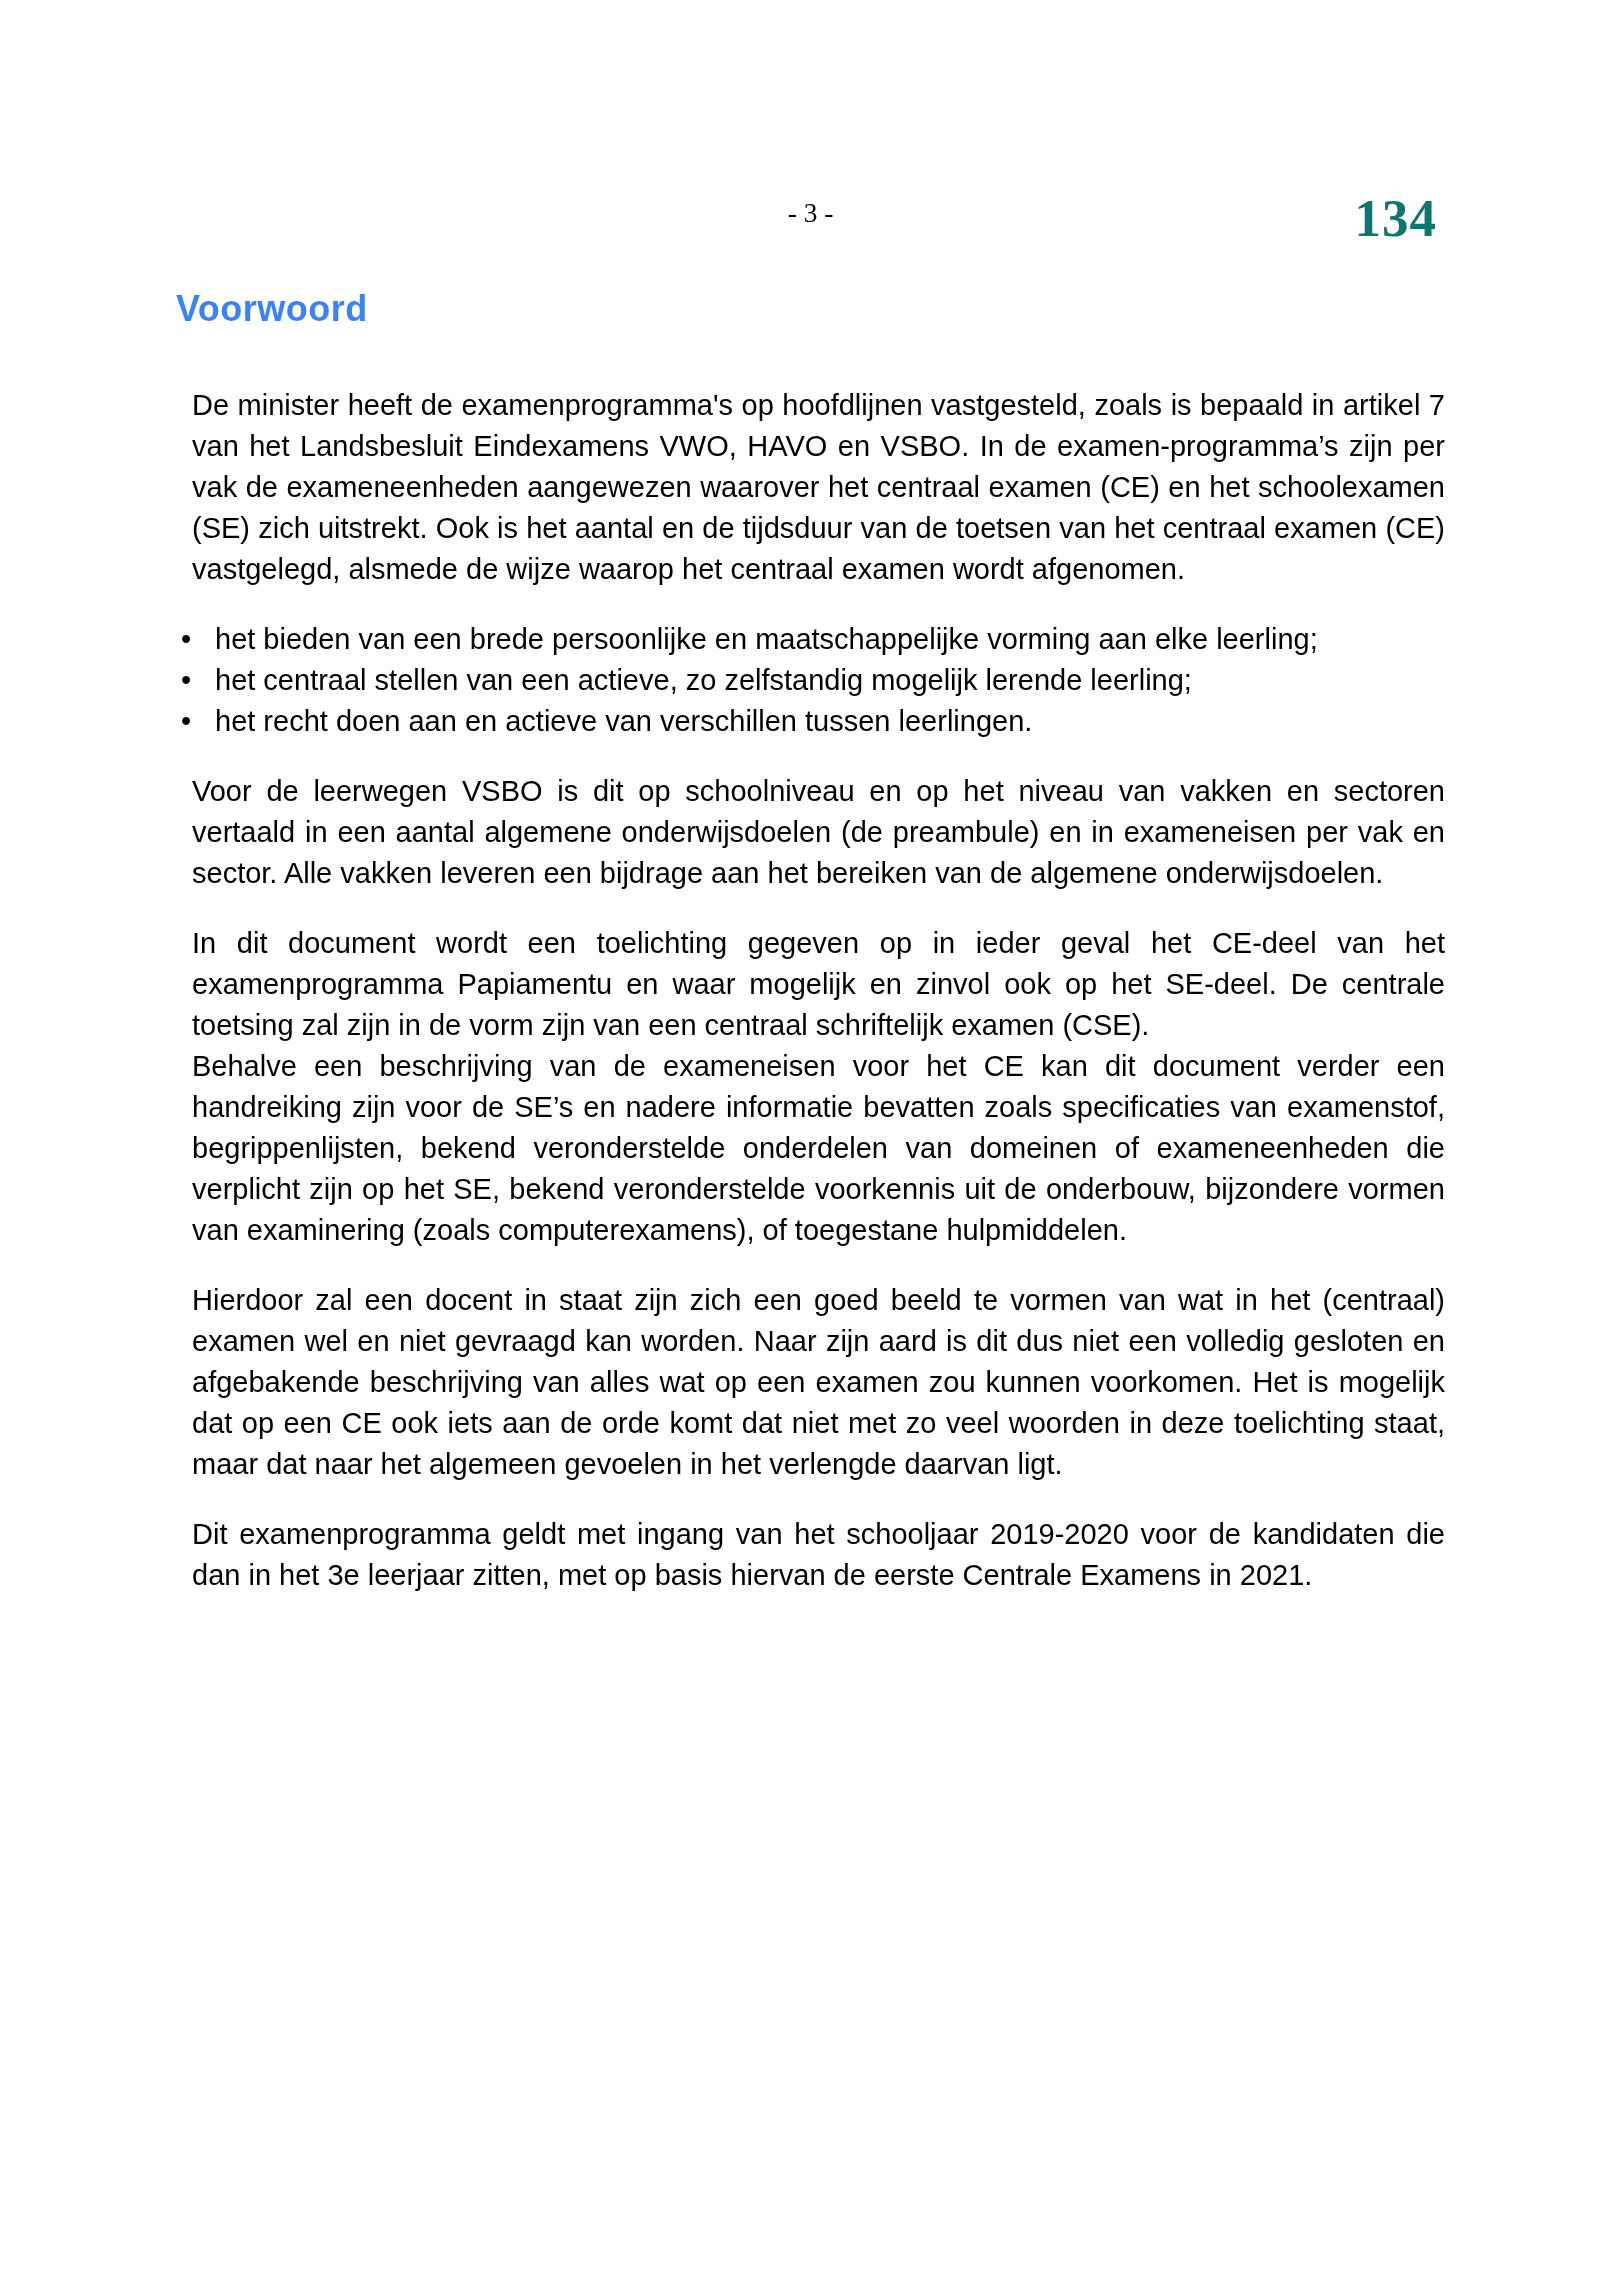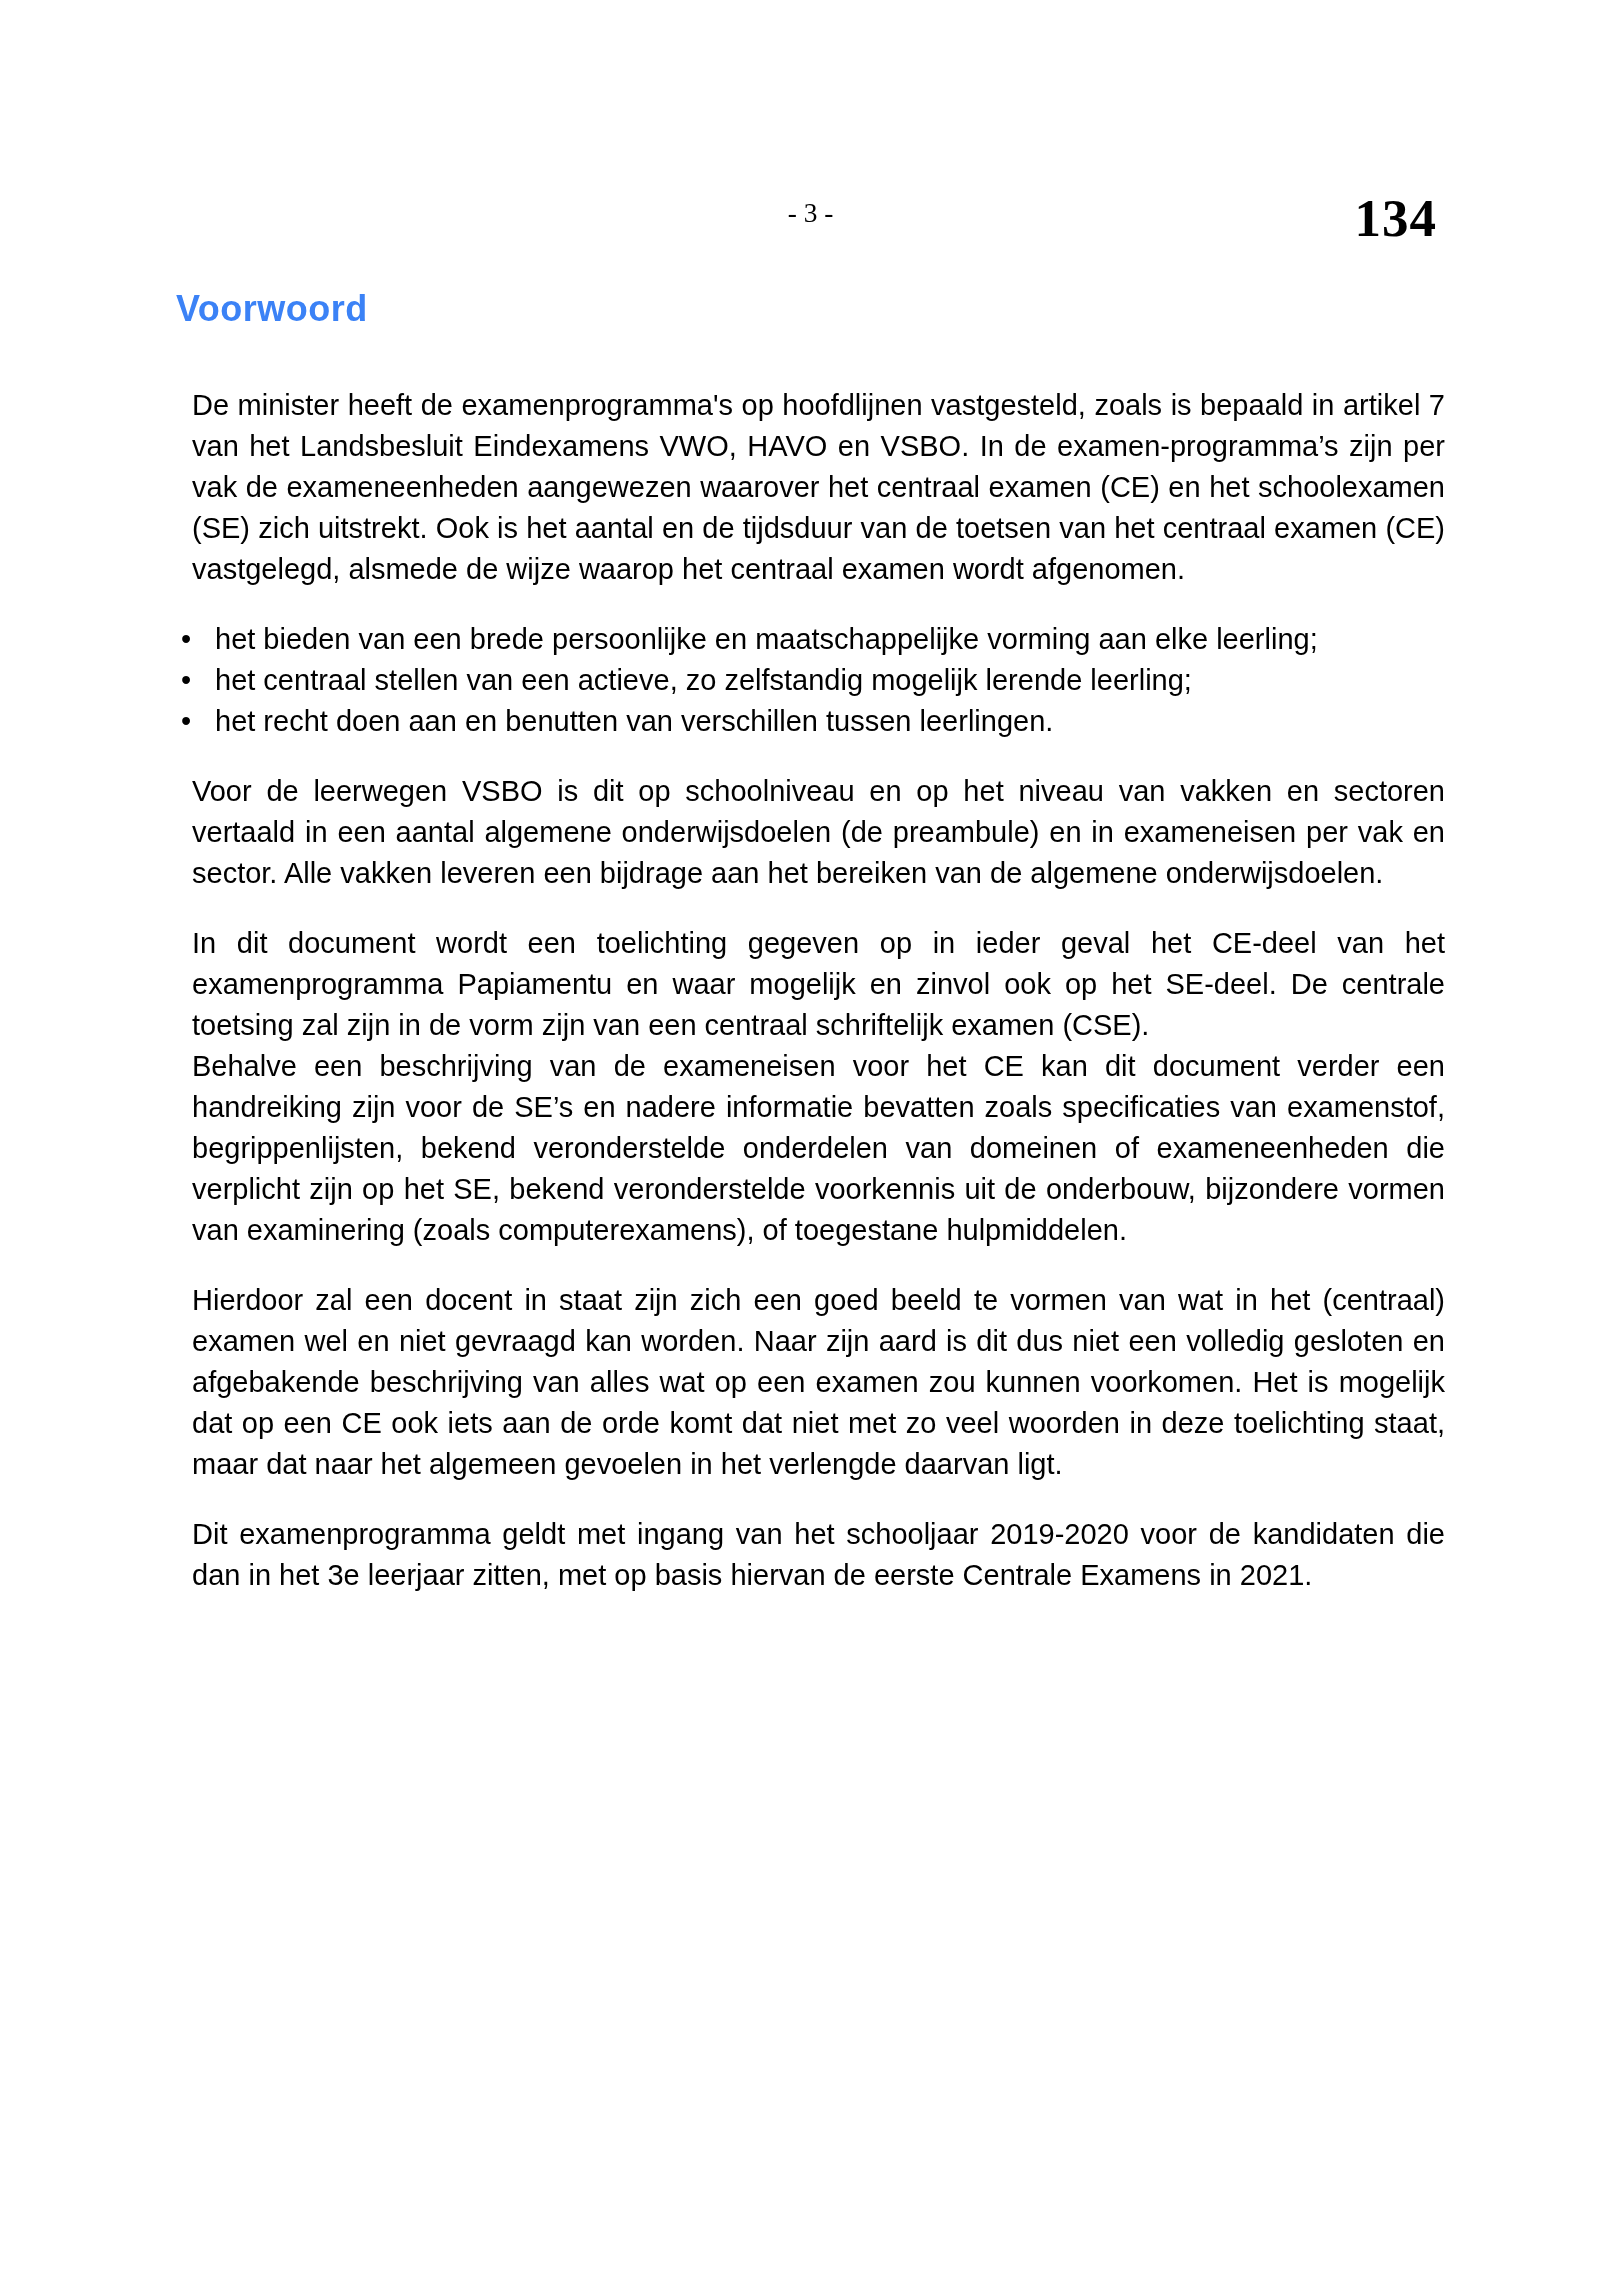--- a/index.html
+++ b/index.html
@@ -26,21 +26,21 @@
     color: #000000;
   }
   .stamp-number {
     position: absolute;
     top: 188px;
     right: 184px;
     font-family: "Liberation Serif", serif;
     font-weight: bold;
     font-size: 53px;
     letter-spacing: 1px;
-    color: #000000;
+    color: #0f766e;
   }
   .content {
     position: absolute;
     left: 176px;
     right: 176px;
     top: 0;
     padding-top: 288px;
   }
   h1.title {
     margin: 0 0 55px 0;
@@ -95,21 +95,21 @@
     <li>
         <span class="bullet-marker">•</span>
         <span>het bieden van een brede persoonlijke en maatschappelijke vorming aan elke leerling;</span>
       </li>
     <li>
         <span class="bullet-marker">•</span>
         <span>het centraal stellen van een actieve, zo zelfstandig mogelijk lerende leerling;</span>
       </li>
     <li>
         <span class="bullet-marker">•</span>
-        <span>het recht doen aan en benutten van verschillen tussen leerlingen.</span>
+        <span>het recht doen aan en actieve van verschillen tussen leerlingen.</span>
       </li>
   </ul>
 
   <p class="body-par">Voor de leerwegen VSBO is dit op schoolniveau en op het niveau van vakken en sectoren vertaald in een aantal algemene onderwijsdoelen (de preambule) en in exameneisen per vak en sector. Alle vakken leveren een bijdrage aan het bereiken van de algemene onderwijsdoelen.</p>
 
   <p class="body-par tight">In dit document wordt een toelichting gegeven op in ieder geval het CE-deel van het examenprogramma Papiamentu en waar mogelijk en zinvol ook op het SE-deel. De centrale toetsing zal zijn in de vorm zijn van een centraal schriftelijk examen (CSE).</p>
   <p class="body-par">Behalve een beschrijving van de exameneisen voor het CE kan dit document verder een handreiking zijn voor de SE’s en nadere informatie bevatten zoals specificaties van examenstof, begrippenlijsten, bekend veronderstelde onderdelen van domeinen of exameneenheden die verplicht zijn op het SE, bekend veronderstelde voorkennis uit de onderbouw, bijzondere vormen van examinering (zoals computerexamens), of toegestane hulpmiddelen.</p>
 
   <p class="body-par"><span>Hierdoor zal een docent in staat zijn zich een goed beeld te vormen van wat in het (centraal) examen wel en niet gevraagd </span><span class="underline">kan</span><span> worden. Naar zijn aard is dit dus niet een volledig gesloten en afgebakende beschrijving van alles wat op een examen zou kunnen voorkomen. Het is mogelijk dat op een CE ook iets aan de orde komt dat niet met zo veel woorden in deze toelichting staat, maar dat naar het algemeen gevoelen in het verlengde daarvan ligt.</span></p>
 

